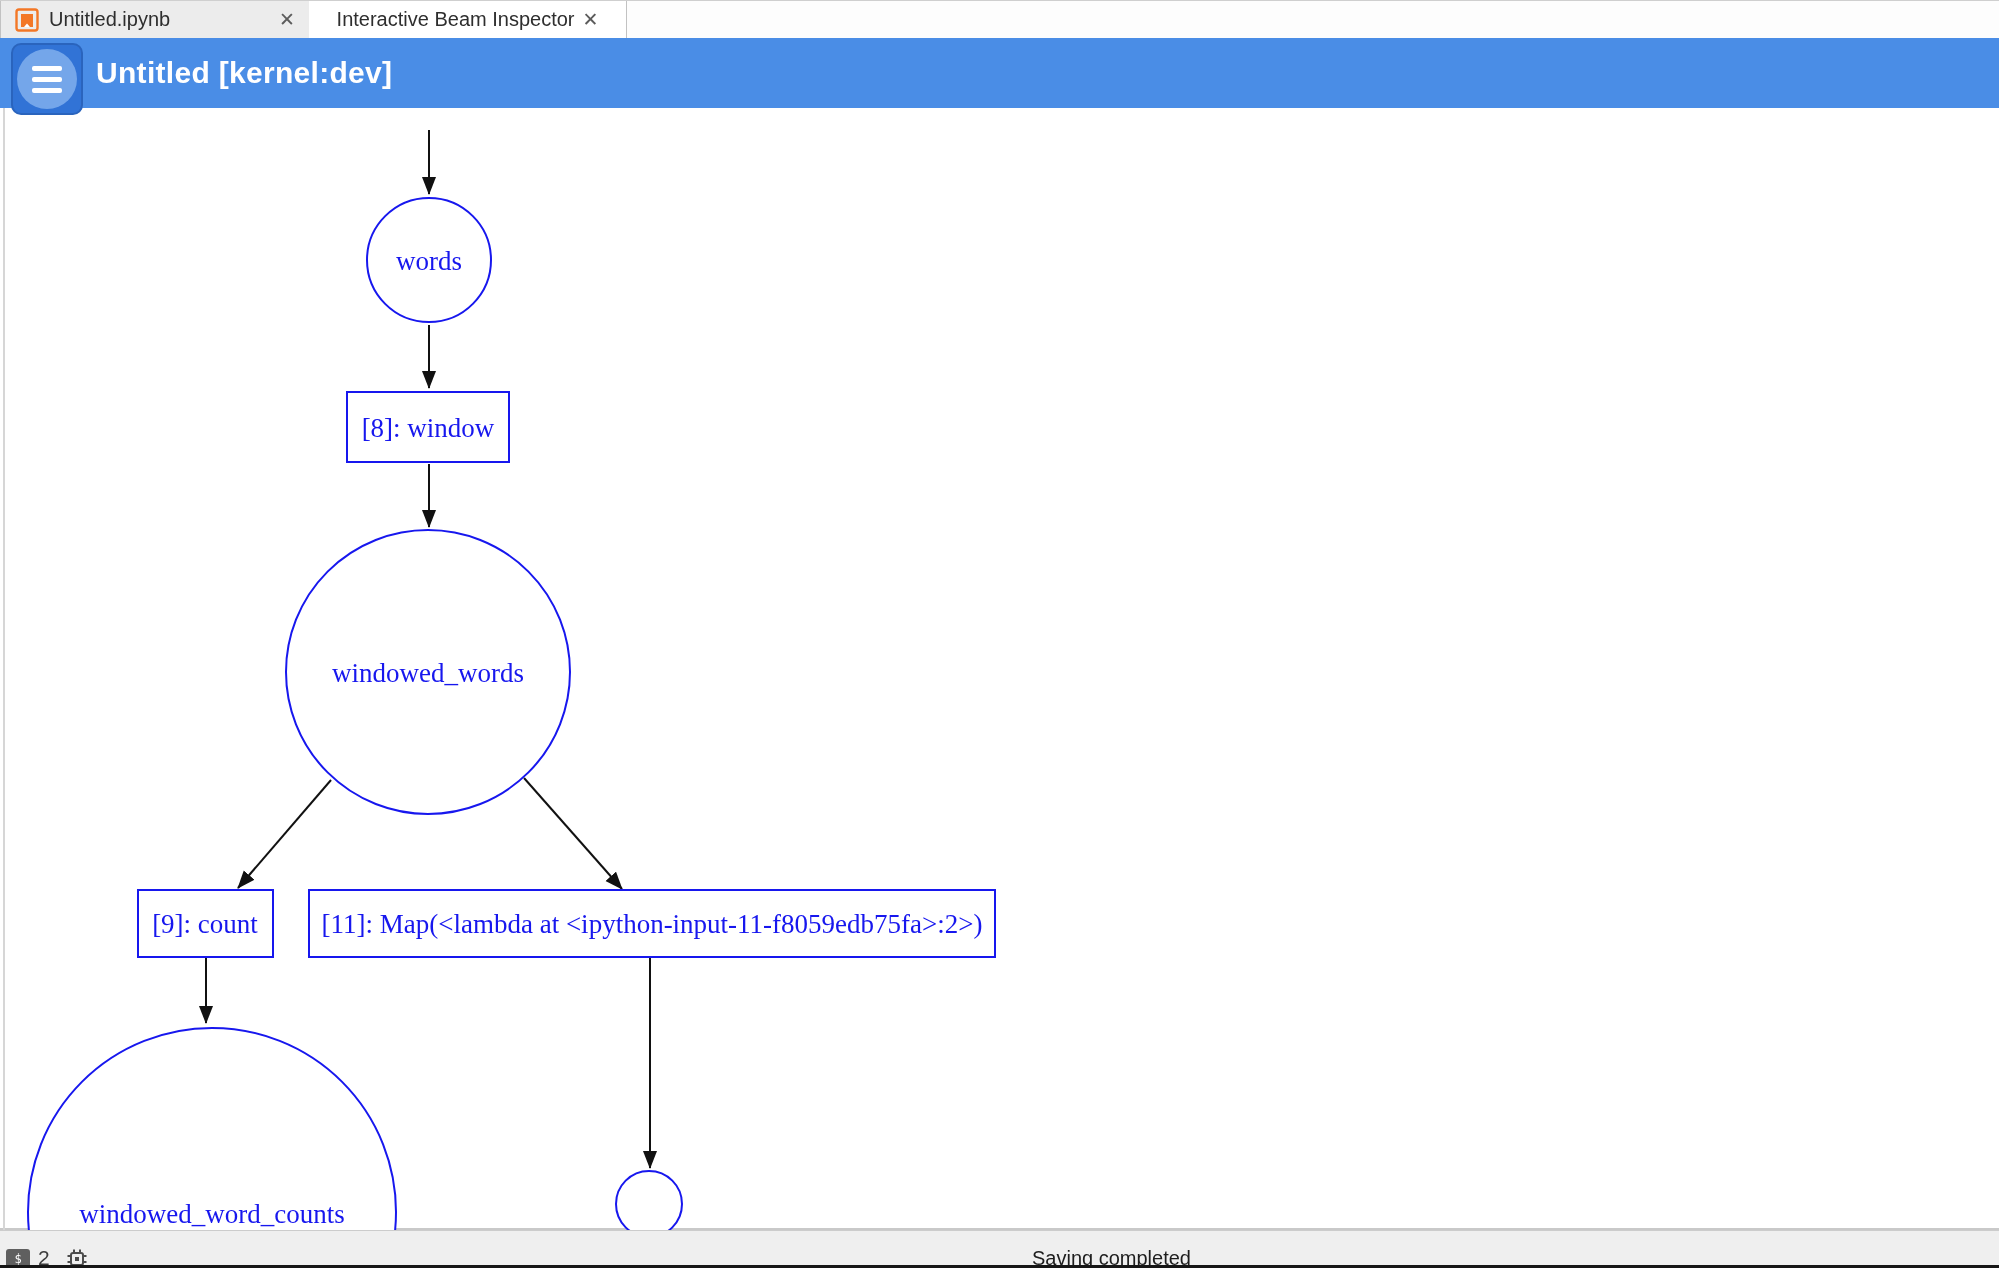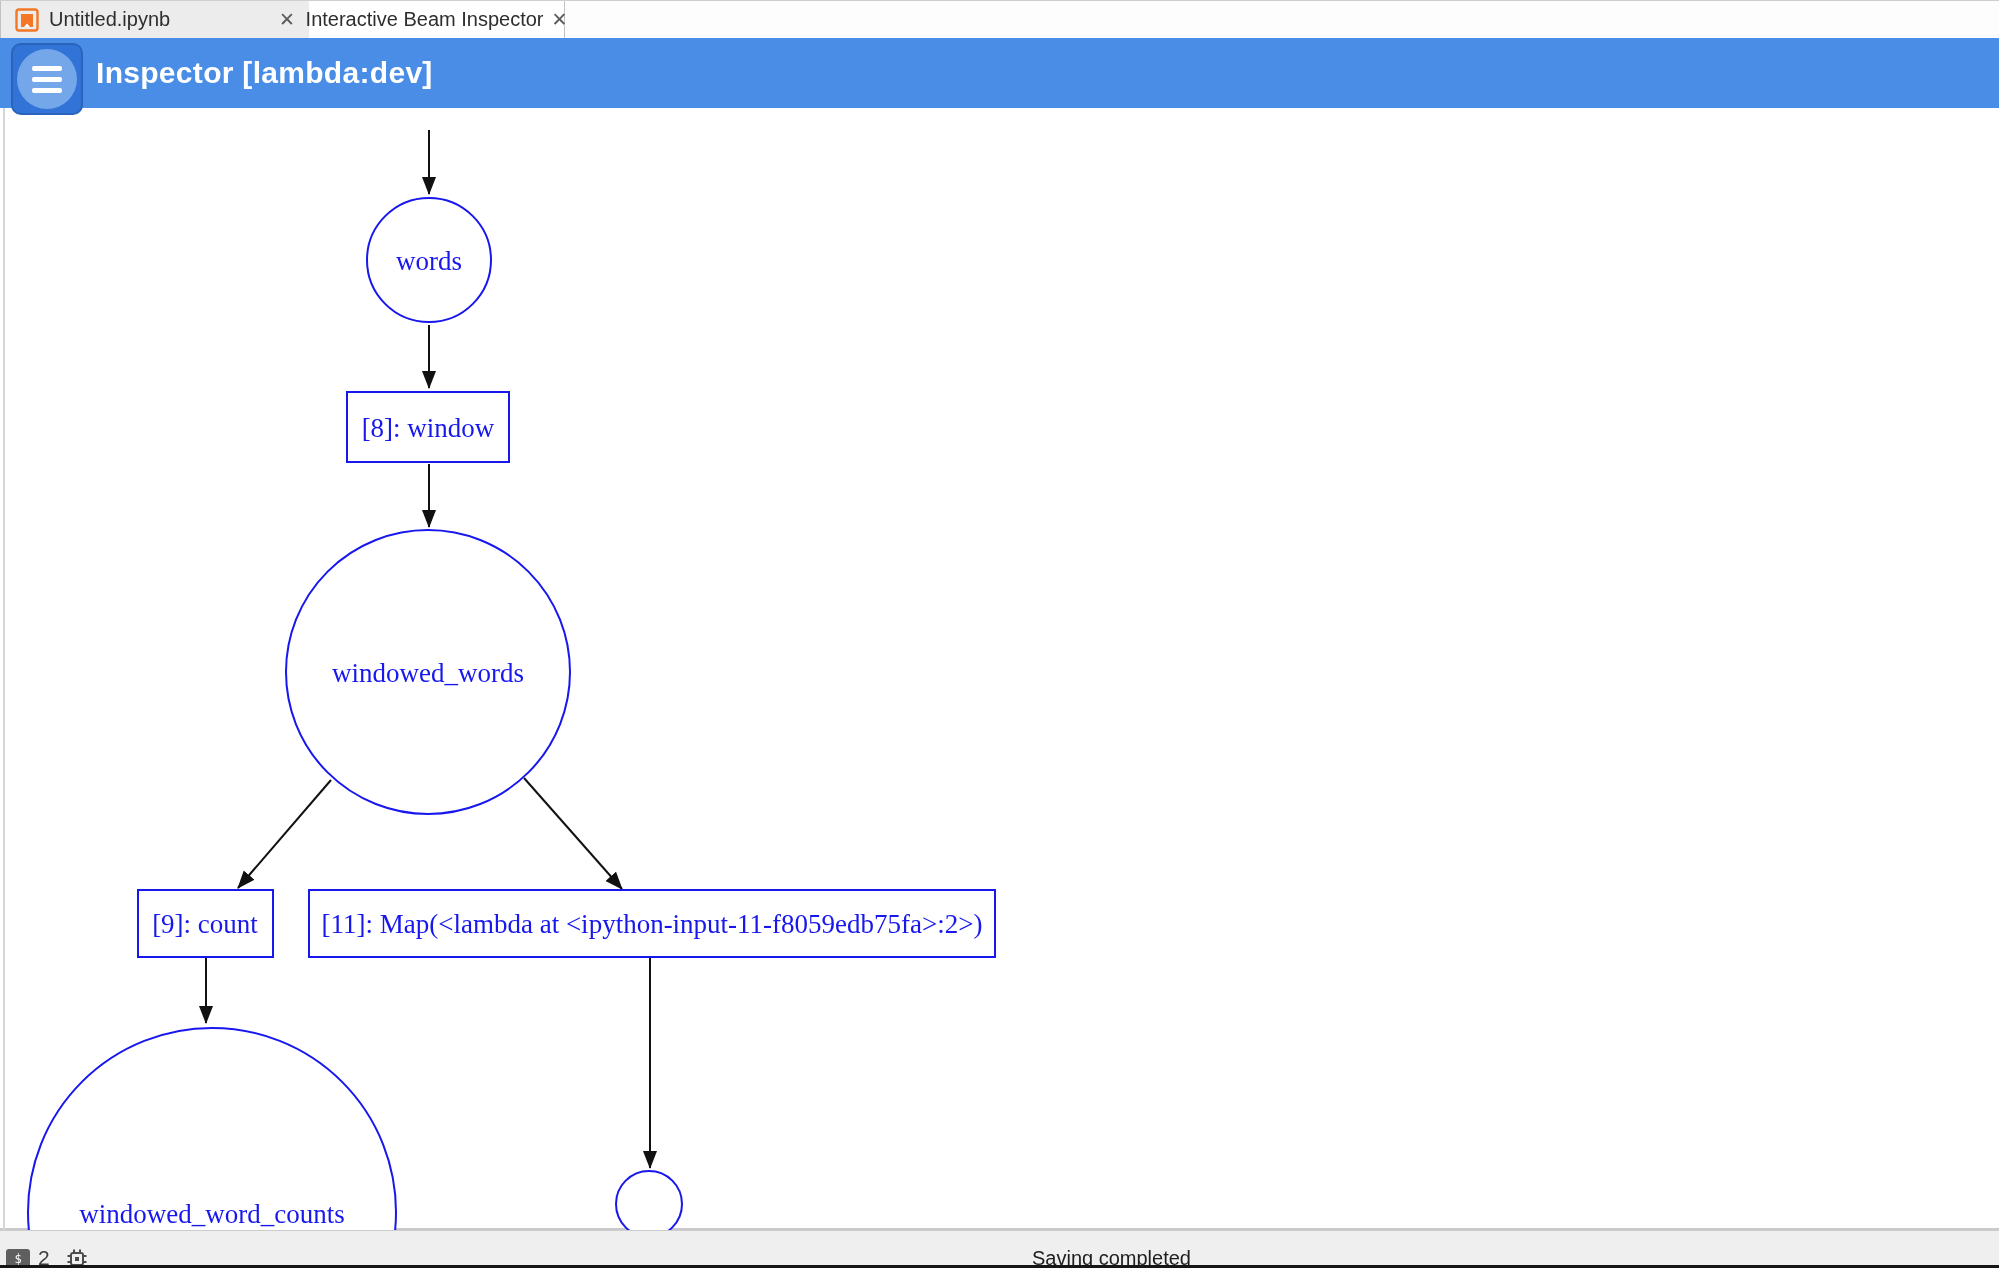--- a/index.html
+++ b/index.html
@@ -6,21 +6,21 @@
   html, body { width: 1999px; height: 1268px; overflow: hidden; background: #fff;
     font-family: "Liberation Sans", sans-serif; }
   .stage { position: absolute; top: 0; left: 0; width: 1999px; height: 1268px; background: #fff; }
 
   
   .tabbar { position: absolute; top: 0; left: 0; width: 1999px; height: 38px;
     background: #fdfdfd; border-top: 1px solid #cfcfcf; }
   .tab { position: absolute; top: 0; height: 38px; display: flex; align-items: center; }
   .tab-notebook { left: 0; width: 310px; background: #ececec;
     border: 1px solid #c2c2c2; border-top: none; padding: 0 14px; }
-  .tab-inspector { left: 309px; width: 256px; background: #ffffff;
+  .tab-inspector { left: 309px; width: 318px; background: #ffffff;
     border: 1px solid #c2c2c2; border-top: none; border-left: none;
     justify-content: center; gap: 8px; }
   .tab-label { font-size: 20px; color: #2e2e2e; white-space: nowrap; }
   .tab-close { font-size: 19px; color: #5c5c5c; line-height: 1; cursor: pointer; }
   .tab-notebook .tab-label { margin-left: 10px; flex: 1 1 auto; }
   .nbicon { width: 24px; height: 24px; flex: 0 0 auto; }
 
   
   .appbar { position: absolute; top: 38px; left: 0; width: 1999px; height: 70px;
     background: #4a8de6; display: flex; align-items: center; }
@@ -75,21 +75,21 @@
       <span class="tab-label">Untitled.ipynb</span>
       <span class="tab-close">✕</span>
     </div>
     <div class="tab tab-inspector">
       <span class="tab-label">Interactive Beam Inspector</span>
       <span class="tab-close">✕</span>
     </div>
   </div>
 
   <div class="appbar">
-    <span class="appbar-title">Inspector [lambda:dev]</span>
+    <span class="appbar-title">Untitled [kernel:dev]</span>
   </div>
   <div class="menu-button">
     <div class="menu-circle">
       <div class="bar"></div>
         <div class="bar"></div>
         <div class="bar"></div>
     </div>
   </div>
 
   <svg class="annotation-arrow" width="120" height="110" viewBox="0 0 120 110">

